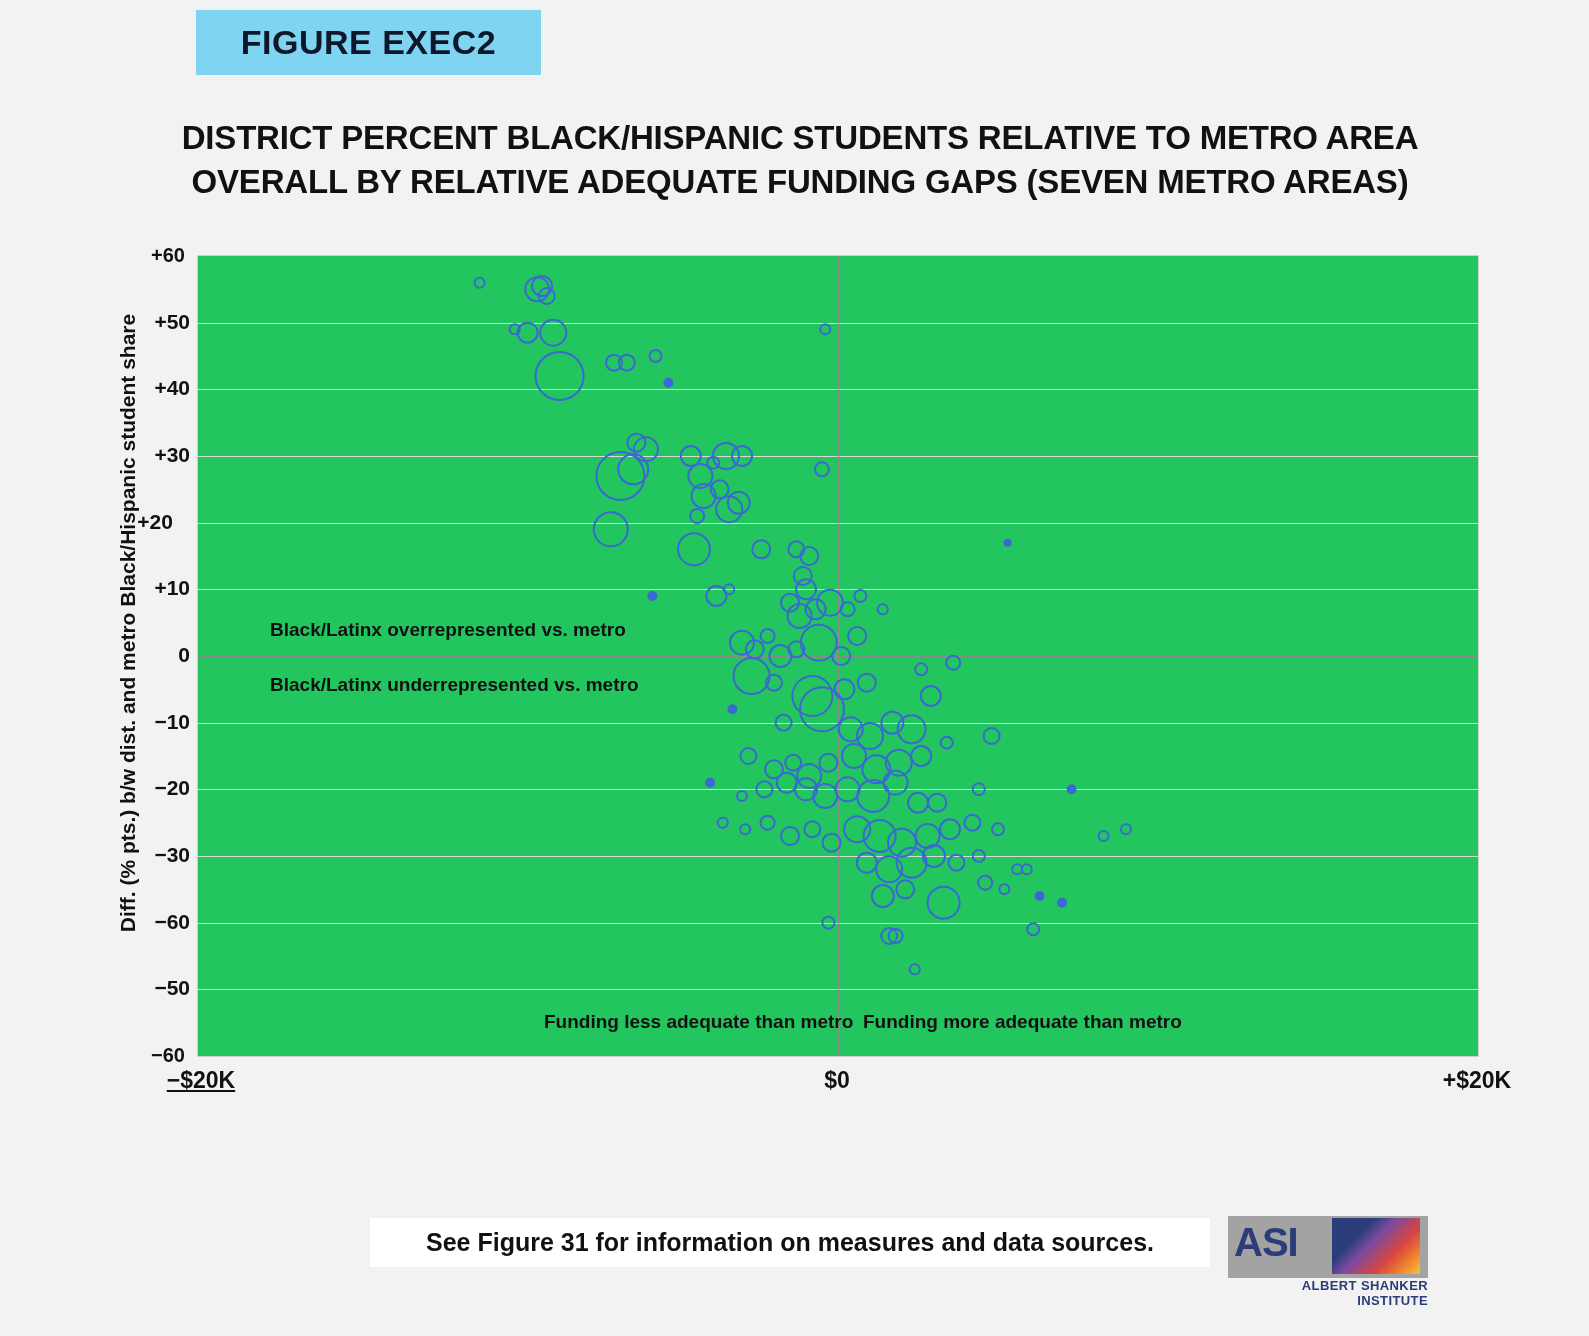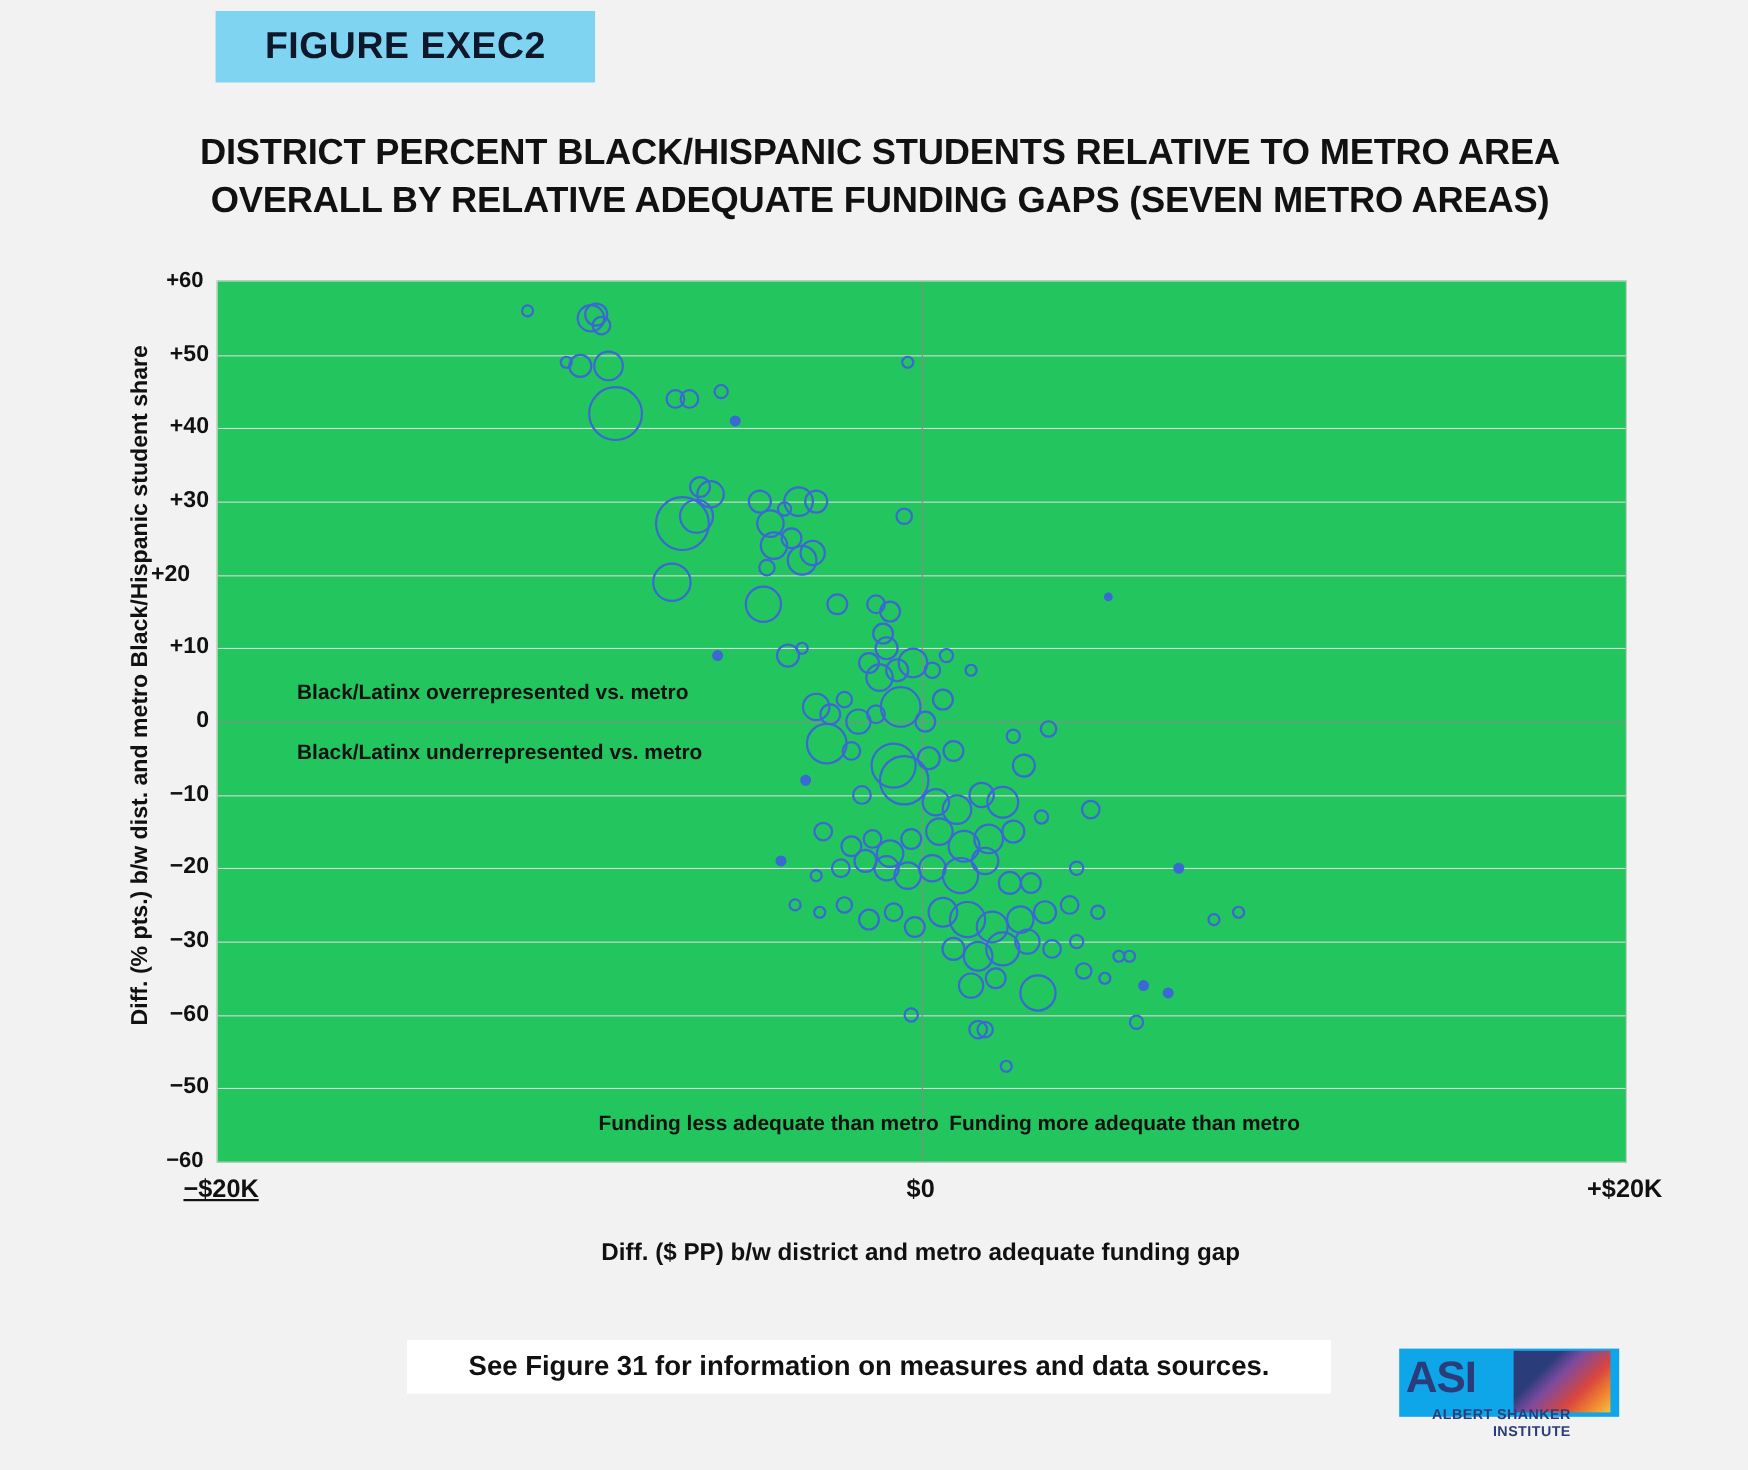--- a/index.html
+++ b/index.html
@@ -154,25 +154,24 @@
   #logo {
     position: absolute;
     left: 1228px;
     top: 1216px;
     width: 200px;
     height: 90px;
   }
   #logo .logo-mark {
     position: absolute;
     left: 0;
-    top: 10px;
+    top: 0;
     width: 200px;
     height: 62px;
-    background: #0ea5e9;
-    margin-left: 44px;
+    background: #a3a3a3;
   }
   #logo .asi-text {
     position: absolute;
     left: 6px;
     top: 4px;
     font-size: 40px;
     font-weight: bold;
     letter-spacing: -1px;
     color: #2a3d7a;
   }
@@ -380,21 +379,20 @@
         <circle cx="793.60" cy="480.00" r="8" fill="none" stroke="#3b68d4" stroke-width="2"></circle>
         <circle cx="755.20" cy="406.67" r="7" fill="none" stroke="#3b68d4" stroke-width="2"></circle>
         <circle cx="732.80" cy="440.00" r="10" fill="none" stroke="#3b68d4" stroke-width="2"></circle>
       </svg>
   </div>
 
   <div class="xtick" style="left:101px;text-decoration:underline;">−$20K</div>
   <div class="xtick" style="left:737px;">$0</div>
   <div class="xtick" style="left:1377px;">+$20K</div>
 
-  <div id="x-axis-label">Diff. ($ PP) b/w district and metro adequate funding gap</div>
 </div>
 
 <div id="footer-note">See Figure 31 for information on measures and data sources.</div>
 
 <div id="logo">
   <div class="logo-mark">
     <span class="asi-text">ASI</span>
     <span class="asi-swatch"></span>
   </div>
   <div class="asi-sub">ALBERT SHANKER INSTITUTE</div>

